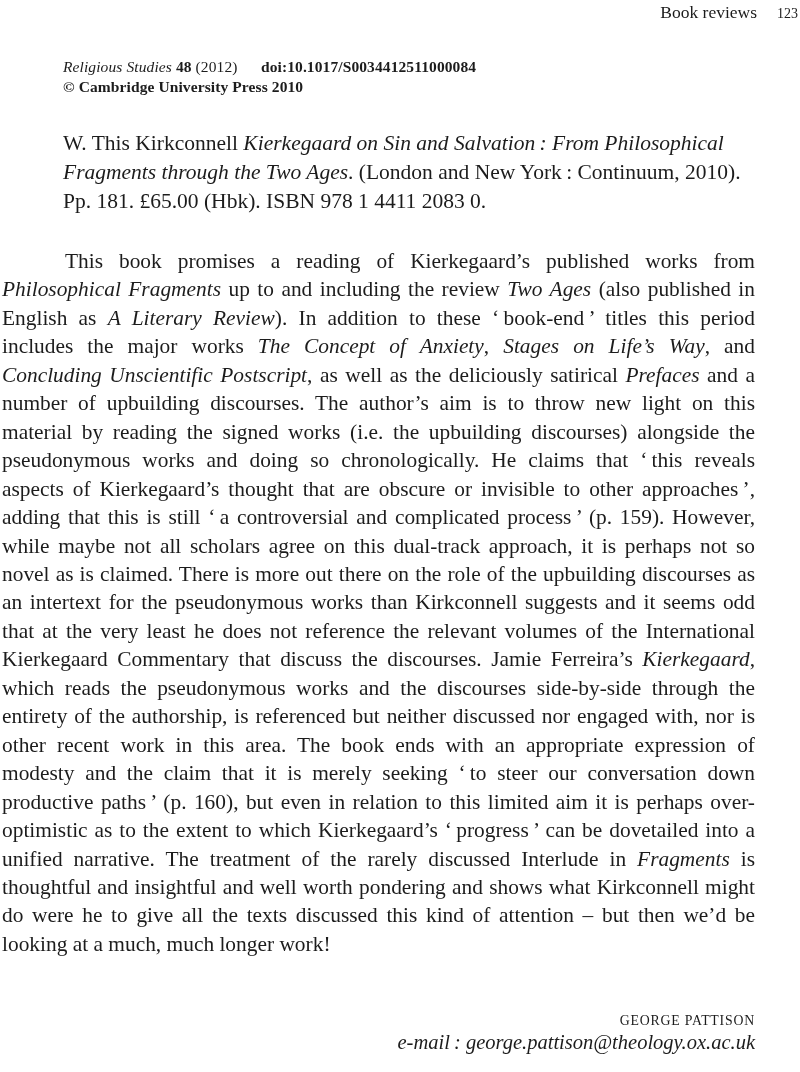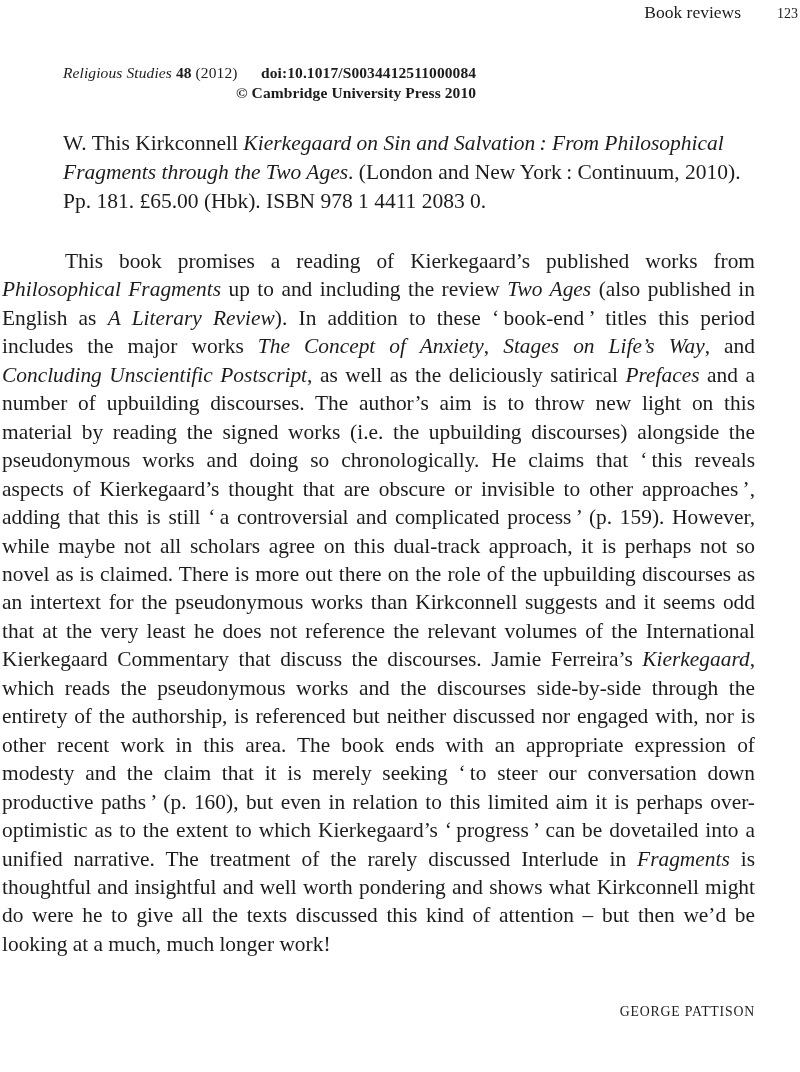--- a/index.html
+++ b/index.html
@@ -15,34 +15,33 @@
   }
   .it { font-style: italic; }
   .bd { font-weight: bold; }
 
   .running-head {
     position: absolute;
     top: 1px;
     right: 2px;
     display: flex;
     align-items: baseline;
-    gap: 36px;
+    gap: 20px;
     font-size: 17.5px;
     line-height: 22px;
   }
   .running-head .page-num { font-size: 14px; }
 
   .journal-meta {
     position: absolute;
     left: 63px;
-    top: 63px;
+    top: 57px;
     font-size: 15.5px;
     line-height: 19.5px;
     letter-spacing: 0.1px;
-    text-align: right;
   }
 
   .book-citation {
     position: absolute;
     left: 63px;
     top: 129px;
     width: 693px;
     font-size: 21.5px;
     line-height: 28.8px;
   }
@@ -62,20 +61,21 @@
     position: absolute;
     left: 2px;
     top: 1002px;
     width: 753px;
     text-align: right;
   }
   .sig-name {
     font-size: 13.8px;
     letter-spacing: 0.8px;
     line-height: 19px;
+    margin-top: 9px;
   }
   .sig-affiliation {
     font-size: 20.5px;
     font-style: italic;
     line-height: 24px;
   }
   .sig-email {
     font-size: 20.5px;
     font-style: italic;
     line-height: 24px;
@@ -95,15 +95,16 @@
     <div><span class="it">Religious Studies</span><span> </span><span class="bd">48</span><span> (2012)  </span><span class="bd">doi:10.1017/S0034412511000084</span></div>
     <div><span class="bd">© Cambridge University Press 2010</span></div>
   </div>
 
   <div class="book-citation"><span>W. This Kirkconnell </span><span class="it">Kierkegaard on Sin and Salvation : From Philosophical Fragments through the Two Ages</span><span>. (London and New York : Continuum, 2010). Pp. 181. £65.00 (Hbk). ISBN 978 1 4411 2083 0.</span></div>
 
   <div class="review-body"><span>This book promises a reading of Kierkegaard’s published works from </span><span class="it">Philosophical Fragments</span><span> up to and including the review </span><span class="it">Two Ages</span><span> (also published in English as </span><span class="it">A Literary Review</span><span>). In addition to these ‘ book-end ’ titles this period includes the major works </span><span class="it">The Concept of Anxiety</span><span>, </span><span class="it">Stages on Life’s Way</span><span>, and </span><span class="it">Concluding Unscientific Postscript</span><span>, as well as the deliciously satirical </span><span class="it">Prefaces</span><span> and a number of upbuilding discourses. The author’s aim is to throw new light on this material by reading the signed works (i.e. the upbuilding discourses) alongside the pseudonymous works and doing so chronologically. He claims that ‘ this reveals aspects of Kierkegaard’s thought that are obscure or invisible to other approaches ’, adding that this is still ‘ a controversial and complicated process ’ (p. 159). However, while maybe not all scholars agree on this dual-track approach, it is perhaps not so novel as is claimed. There is more out there on the role of the upbuilding discourses as an intertext for the pseudonymous works than Kirkconnell suggests and it seems odd that at the very least he does not reference the relevant volumes of the International Kierkegaard Commentary that discuss the discourses. Jamie Ferreira’s </span><span class="it">Kierkegaard</span><span>, which reads the pseudonymous works and the discourses side-by-side through the entirety of the authorship, is referenced but neither discussed nor engaged with, nor is other recent work in this area. The book ends with an appropriate expression of modesty and the claim that it is merely seeking ‘ to steer our conversation down productive paths ’ (p. 160), but even in relation to this limited aim it is perhaps over-optimistic as to the extent to which Kierkegaard’s ‘ progress ’ can be dovetailed into a unified narrative. The treatment of the rarely discussed Interlude in </span><span class="it">Fragments</span><span> is thoughtful and insightful and well worth pondering and shows what Kirkconnell might do were he to give all the texts discussed this kind of attention – but then we’d be looking at a much, much longer work!</span></div>
 
   <div class="signature">
     <div class="sig-name">GEORGE PATTISON</div>
+    <div class="sig-email">e-mail : george.pattison@theology.ox.ac.uk</div>
   </div>
 
 </div>
 
 </body></html>

